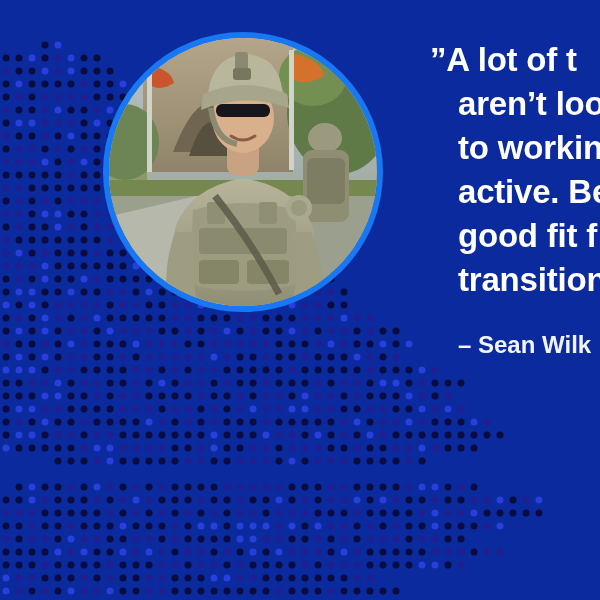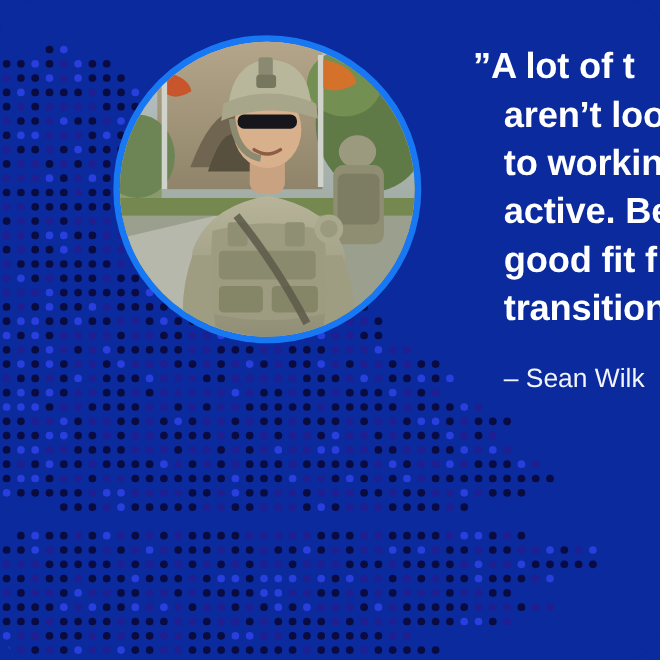--- a/index.html
+++ b/index.html
@@ -7,21 +7,20 @@
     padding: 0;
     background: #0a2a9e;
   }
   #stage {
     position: relative;
     width: 600px;
     height: 600px;
     overflow: hidden;
     background: #0a2a9e;
     font-family: "Liberation Sans", sans-serif;
-    border-radius: 32px;
   }
 
   
   #dot-map {
     position: absolute;
     left: 0;
     top: 0;
     width: 600px;
     height: 600px;
     display: block;
@@ -68,21 +67,21 @@
   }
   .quote-line.indent { padding-left: 28px; }
 
   #attribution {
     position: absolute;
     left: 458px;
     top: 330px;
     color: #f2f4fb;
     font-size: 24px;
     line-height: 30px;
-    font-weight: normal;
+    font-weight: bold;
     white-space: nowrap;
   }
 </style>
 </head>
 <body>
 
 <div id="stage">
 
   <svg id="dot-map" viewBox="0 0 600 600" xmlns="http://www.w3.org/2000/svg" aria-hidden="true">
     <rect x="0" y="0" width="600" height="600" fill="#0a2a9e"></rect>

